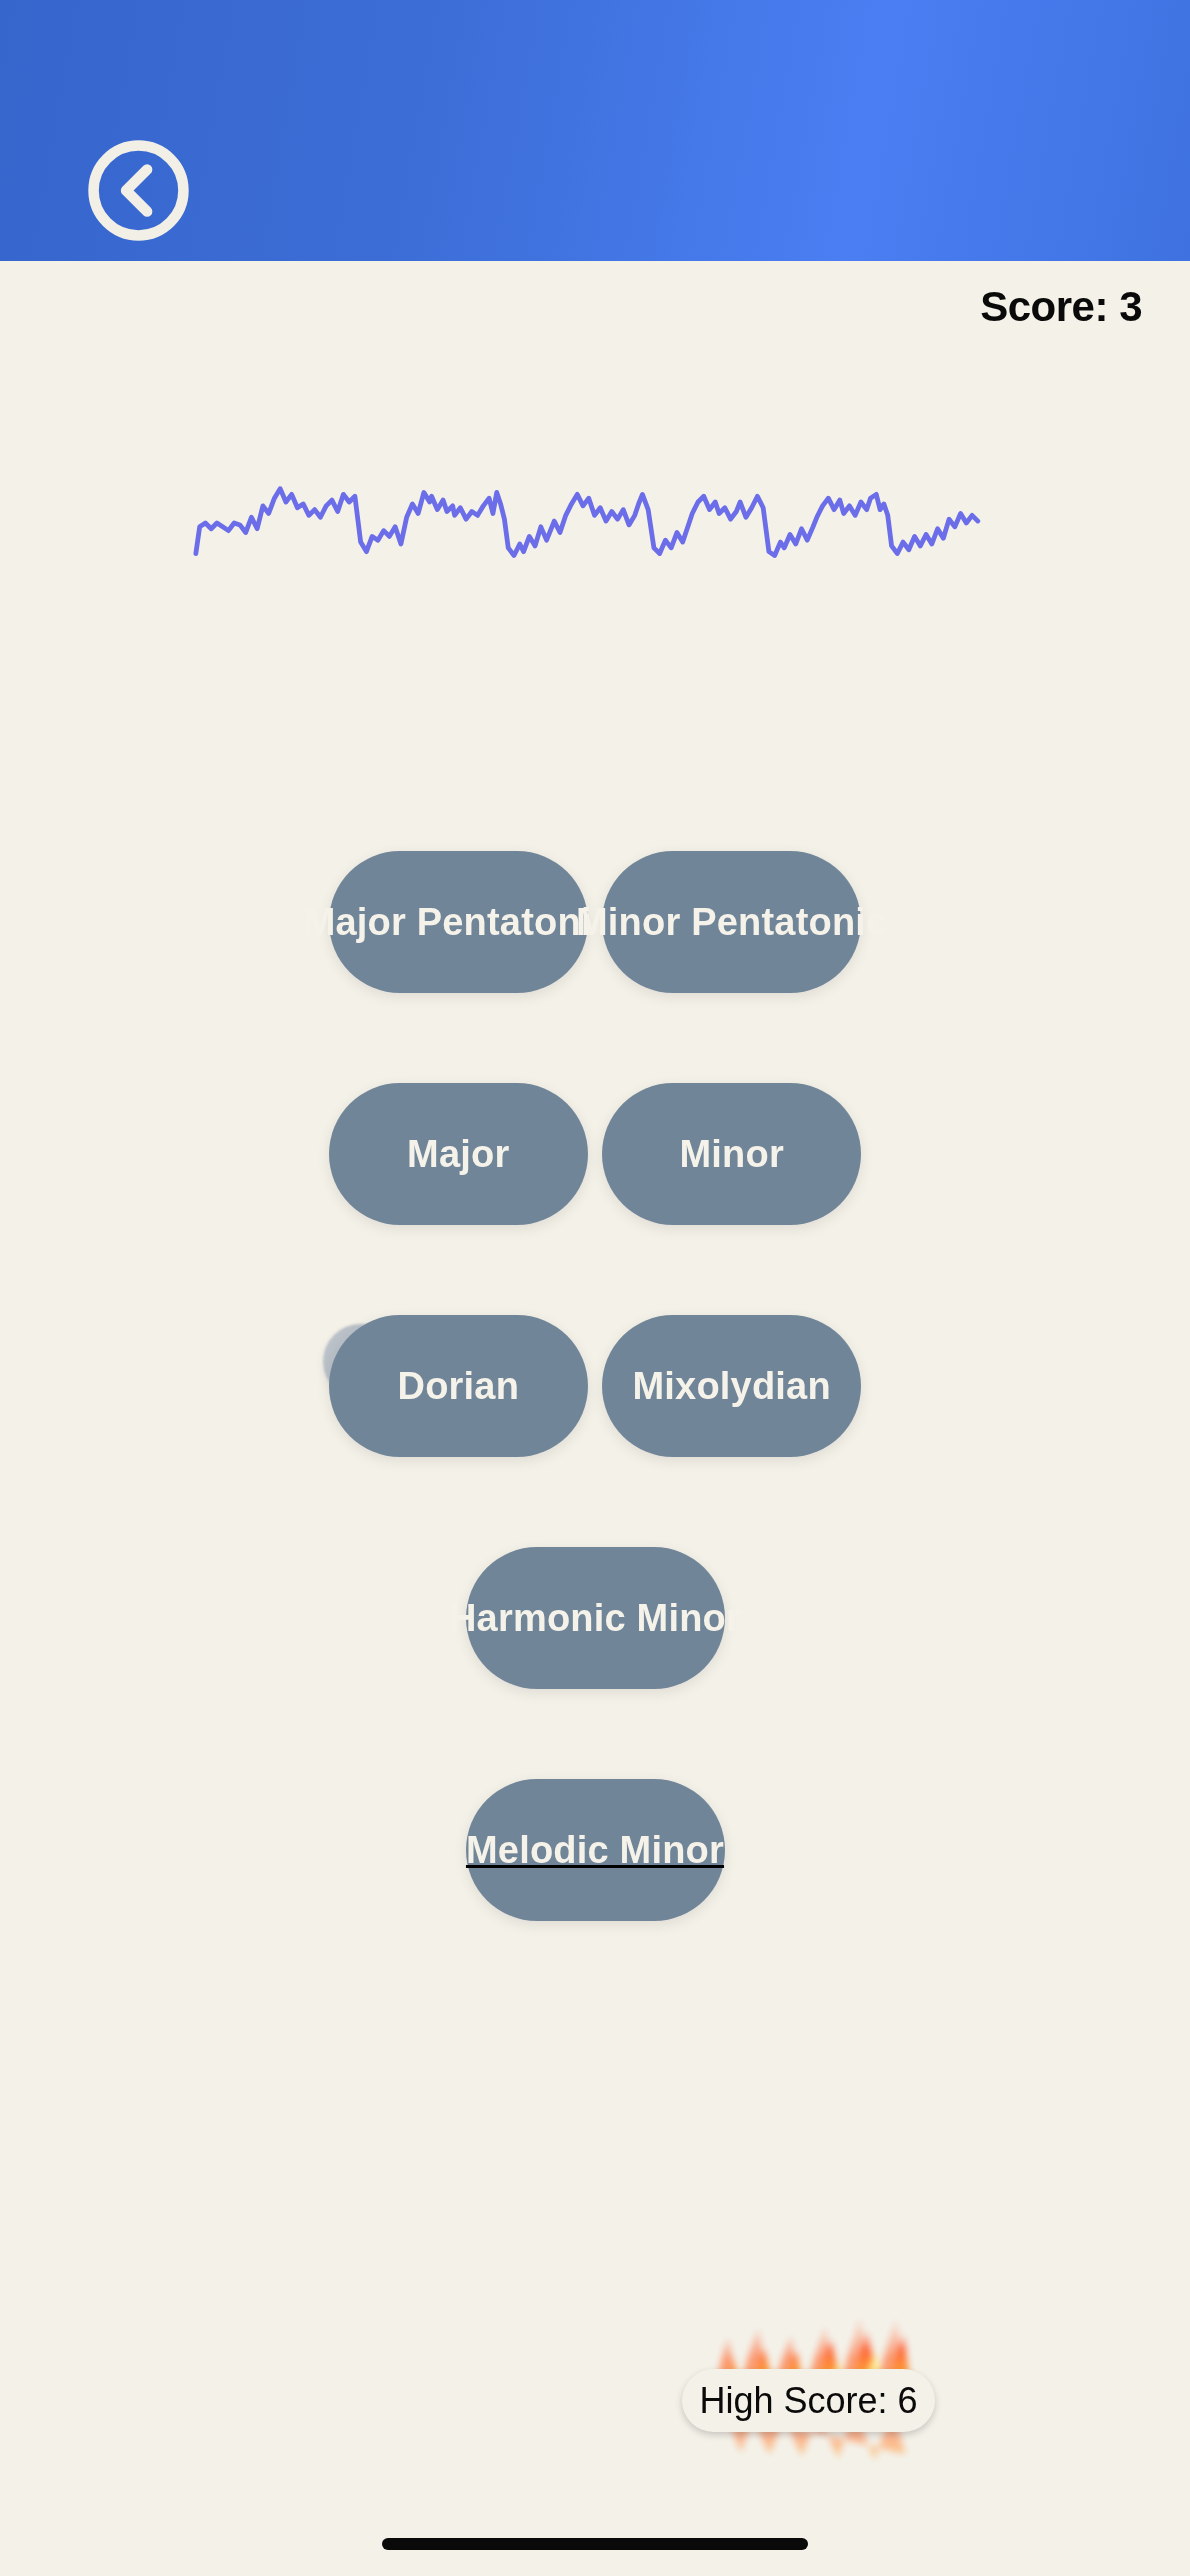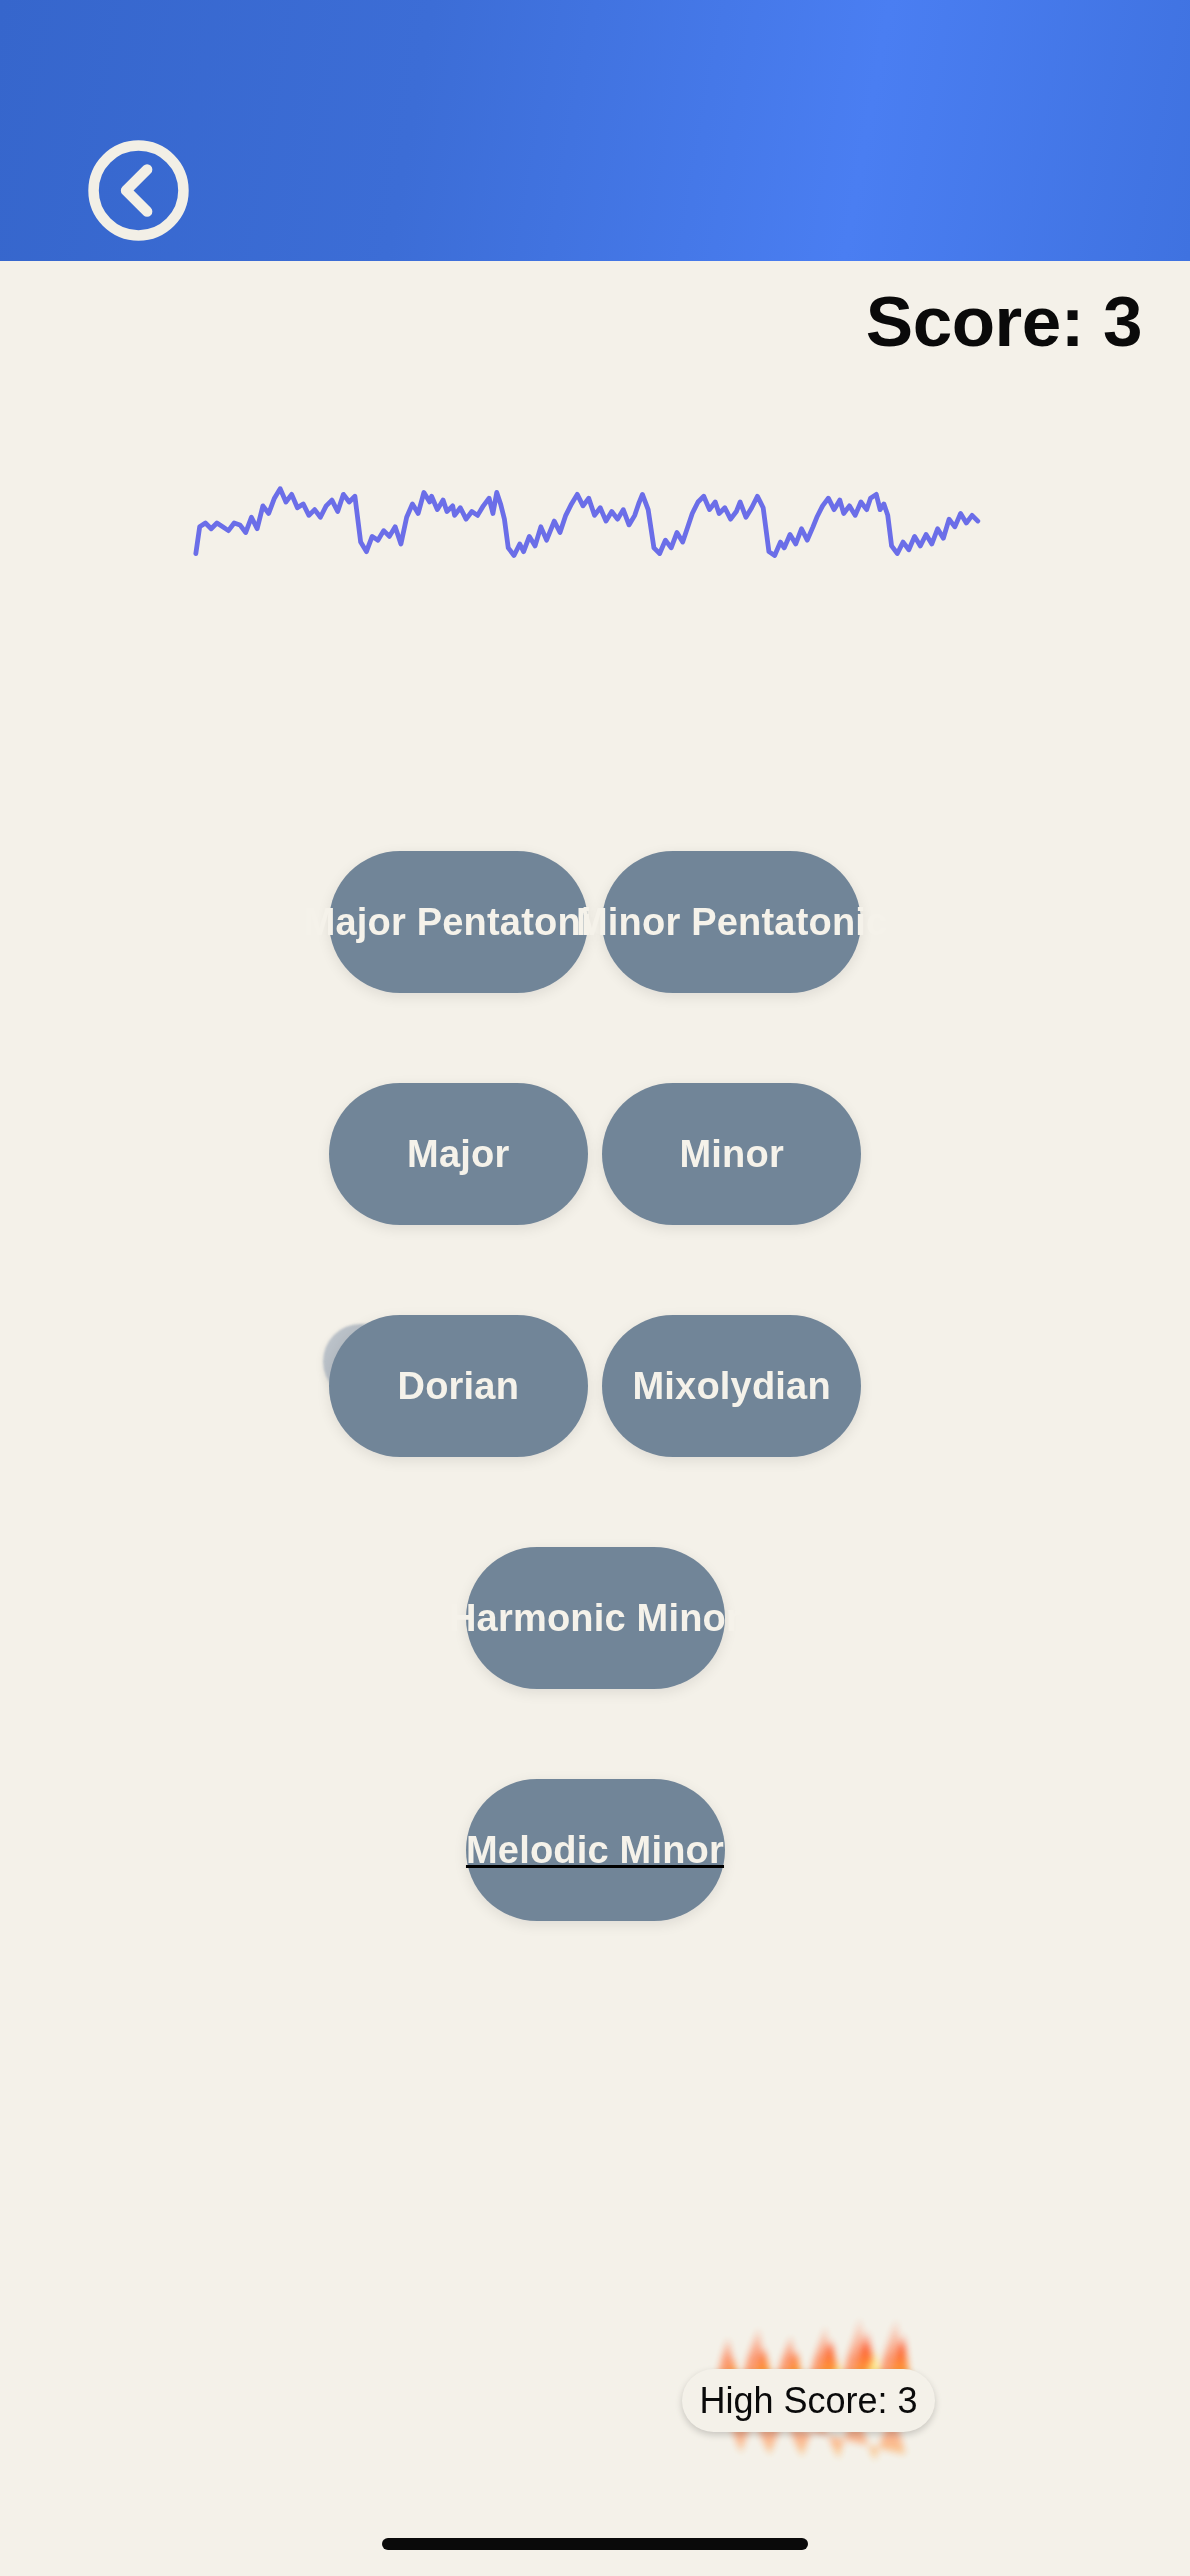--- a/index.html
+++ b/index.html
@@ -27,21 +27,21 @@
     width:109px; height:109px;
     border-radius:50%;
     display:flex; align-items:center; justify-content:center;
     cursor:pointer;
   }
   .back-btn svg{ display:block; }
 
   
   .score{
     position:absolute; right:48px; top:286px;
-    font-size:71px; font-weight:700; color:#0A0A0A;
+    font-size:42px; font-weight:700; color:#0A0A0A;
     letter-spacing:-0.5px;
     line-height:1;
   }
 
   
   .wave-wrap{
     position:absolute; left:192px; top:460px;
     width:805px; height:105px;
   }
   .wave-wrap svg{ display:block; width:805px; height:105px; }
@@ -239,19 +239,19 @@
           C216,130 218,142 220,152 Z"></path>
 
         <path fill="url(#fg2)" opacity="0.75" d="M24,150 C30,168 34,182 40,194
           C44,180 48,170 54,160 C60,176 64,186 70,196 C76,180 80,168 88,156
           C92,176 98,188 104,198 C110,178 116,166 124,152
           C130,176 136,190 142,200 C148,176 154,162 162,146
           C168,176 174,190 180,202 C186,180 192,166 200,150
           C204,170 208,184 212,196 Z"></path>
       </svg>
     </div>
-    <div class="hs-pill">High Score: 3</div>
+    <div class="hs-pill">High Score: 6</div>
   </div>
 
   <div class="home-indicator"></div>
 
 </div>
 
 
 </body></html>

